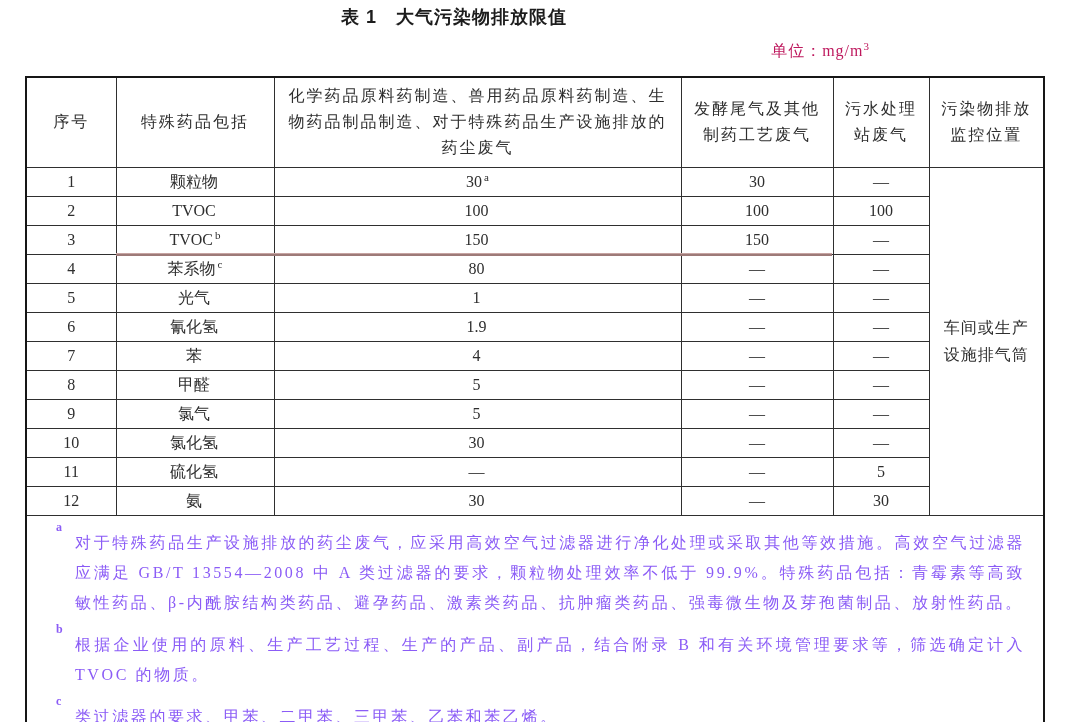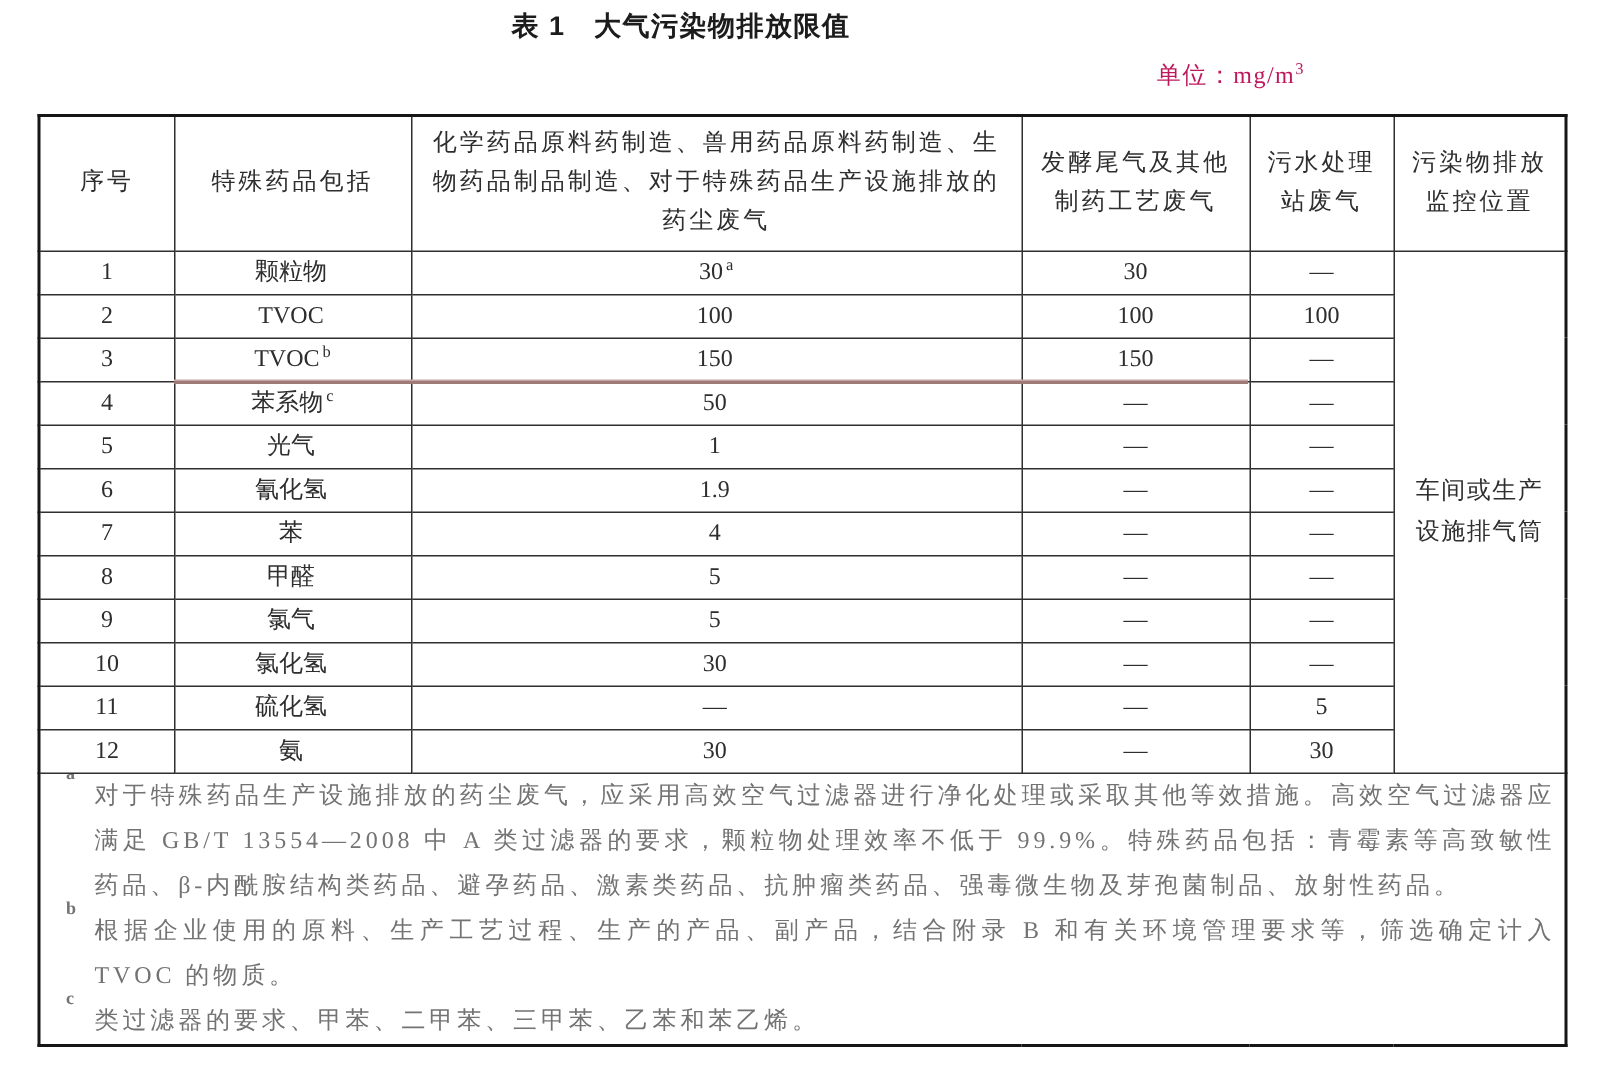--- a/index.html
+++ b/index.html
@@ -56,25 +56,25 @@
   td.c-mon {
     padding: 0 13px; line-height: 30px; letter-spacing: 1px;
   }
 
   td.footnote-cell {
     padding: 7px 12px 8px 12px;
     text-align: left; vertical-align: top;
   }
   .footnote {
     position: relative;
-    margin: 0; padding-left: 30px;
+    margin: 12px; padding-left: 30px;
     font-size: 16px; line-height: 30px;
     letter-spacing: 2.6px;
     text-align: justify;
-    color: #737373;
+    color: #8b5cf6;
   }
   .footnote .fn-marker {
     position: absolute; left: 9px; top: -1px;
     font-size: 12px; font-weight: bold; letter-spacing: 0;
   }
 
   
   .red-underline {
     position: absolute;
     left: 91px; top: 177px;
@@ -132,21 +132,21 @@
           <tr class="data-row">
     <td class="c-no"><span class="b-no">3</span></td>
     <td class="c-pol"><span class="b-pol">TVOC</span><sup class="b-pol-sup">b</sup></td>
     <td class="c-chem"><span class="b-chem">150</span><sup class="b-chem-sup"></sup></td>
     <td class="c-ferm"><span class="b-ferm">150</span></td>
     <td class="c-sew c-dash"><span class="b-sew">—</span></td>
   </tr>
           <tr class="data-row">
     <td class="c-no"><span class="b-no">4</span></td>
     <td class="c-pol"><span class="b-pol">苯系物</span><sup class="b-pol-sup">c</sup></td>
-    <td class="c-chem"><span class="b-chem">50</span><sup class="b-chem-sup"></sup></td>
+    <td class="c-chem"><span class="b-chem">80</span><sup class="b-chem-sup"></sup></td>
     <td class="c-ferm c-dash"><span class="b-ferm">—</span></td>
     <td class="c-sew c-dash"><span class="b-sew">—</span></td>
   </tr>
           <tr class="data-row">
     <td class="c-no"><span class="b-no">5</span></td>
     <td class="c-pol"><span class="b-pol">光气</span><sup class="b-pol-sup"></sup></td>
     <td class="c-chem"><span class="b-chem">1</span><sup class="b-chem-sup"></sup></td>
     <td class="c-ferm c-dash"><span class="b-ferm">—</span></td>
     <td class="c-sew c-dash"><span class="b-sew">—</span></td>
   </tr>

